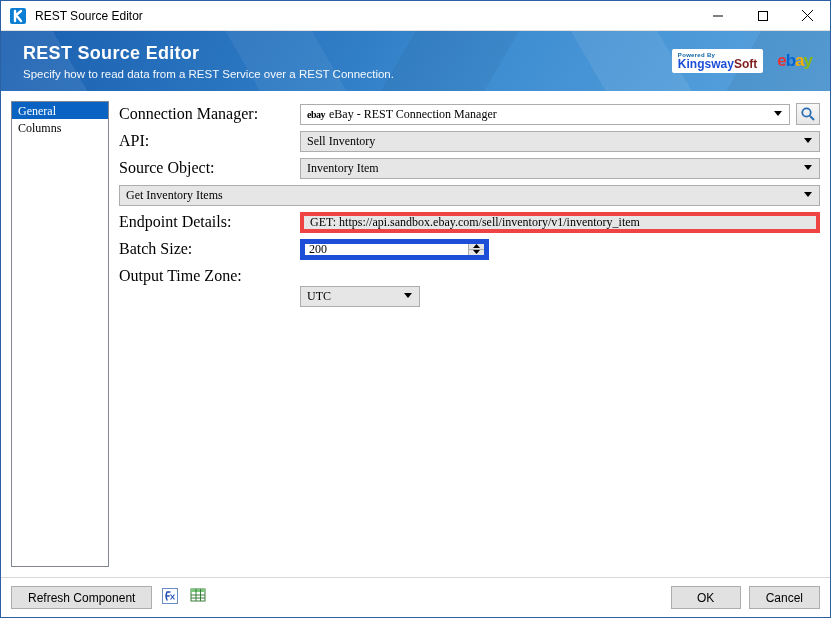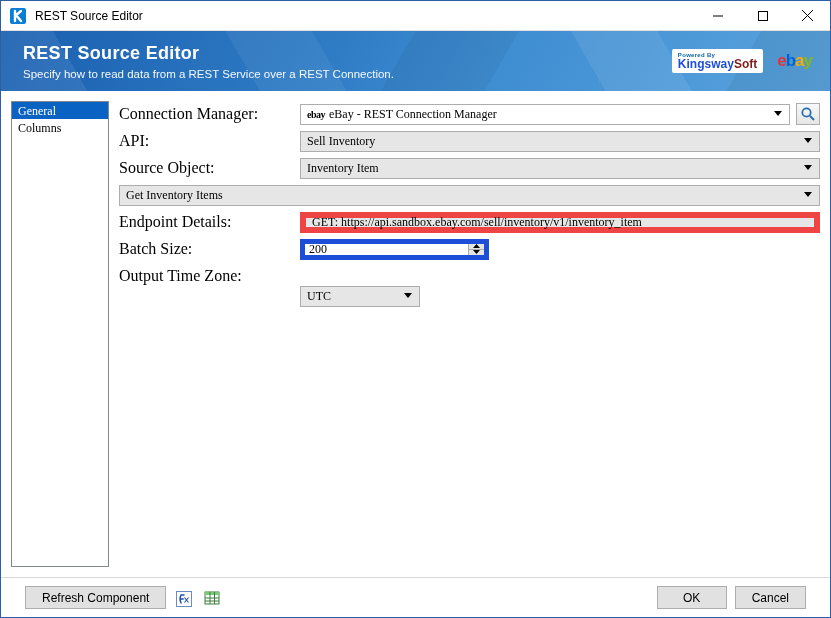--- a/index.html
+++ b/index.html
@@ -38,31 +38,31 @@
   .row { display: flex; align-items: center; height: 22px; gap: 6px; }
   .label { width: 175px; font-size: 16px; }
 
   .dd { flex: 1; height: 21px; background: #e6e6e6; border: 1px solid #adadad; display: flex; align-items: center; padding: 0 3px 0 6px; position: relative; cursor: pointer; }
   .dd.white { background: #fff; }
   .dd .val { flex: 1; font-size: 12px; white-space: nowrap; overflow: hidden; display: flex; align-items: center; gap: 4px; }
   .dd .chev { width: 16px; text-align: center; color: #000; }
   .dd .chev svg { display: block; margin: 0 auto; }
   .dd.short { flex: 0 0 120px; margin-top: 40px; }
 
-  .readonly { flex: 1; height: 21px; background: #e6e6e6; border: 6px solid #ef4444; padding: 0 6px; display: flex; align-items: center; font-size: 12px; }
+  .readonly { flex: 1; height: 21px; background: #e6e6e6; border: 4px solid #ef4444; padding: 0 6px; display: flex; align-items: center; font-size: 12px; }
 
   .spinbox { flex: 0 0 120px; height: 21px; border: 5px solid #1d4ed8; background: #a16207; display: flex; }
   .spinbox input { flex: 1; border: none; outline: none; font-size: 12px; padding: 0 4px; font-family: inherit; }
   .spinbox .spbtns { width: 16px; display: flex; flex-direction: column; border-left: 1px solid #acacac; }
   .spinbox .spbtn { flex: 1; background: #e5e5e5; display: flex; align-items: center; justify-content: center; cursor: pointer; }
   .spinbox .spbtn + .spbtn { border-top: 1px solid #acacac; }
 
   .iconbtn { width: 24px; height: 22px; border: 1px solid #adadad; background: linear-gradient(#f8f8f8,#e6e6e6); display: flex; align-items: center; justify-content: center; cursor: pointer; }
 
-  .footer { border-top: 1px solid #d8d8d8; padding: 8px 24px; display: flex; align-items: flex-end; gap: 8px; }
+  .footer { border-top: 1px solid #d8d8d8; padding: 8px 10px; display: flex; align-items: flex-start; gap: 8px; }
   .btn { height: 23px; padding: 0 16px; background: #e1e1e1; border: 1px solid #adadad; cursor: pointer; font-size: 12px; display: flex; align-items: center; justify-content: center; min-width: 70px; }
   .btn.refresh { min-width: 120px; }
   .small-icon { width: 20px; height: 20px; display: flex; align-items: center; justify-content: center; cursor: pointer; }
 
   svg { pointer-events: none; }
 </style>
 </head>
 <body>
 
 <div class="window">

